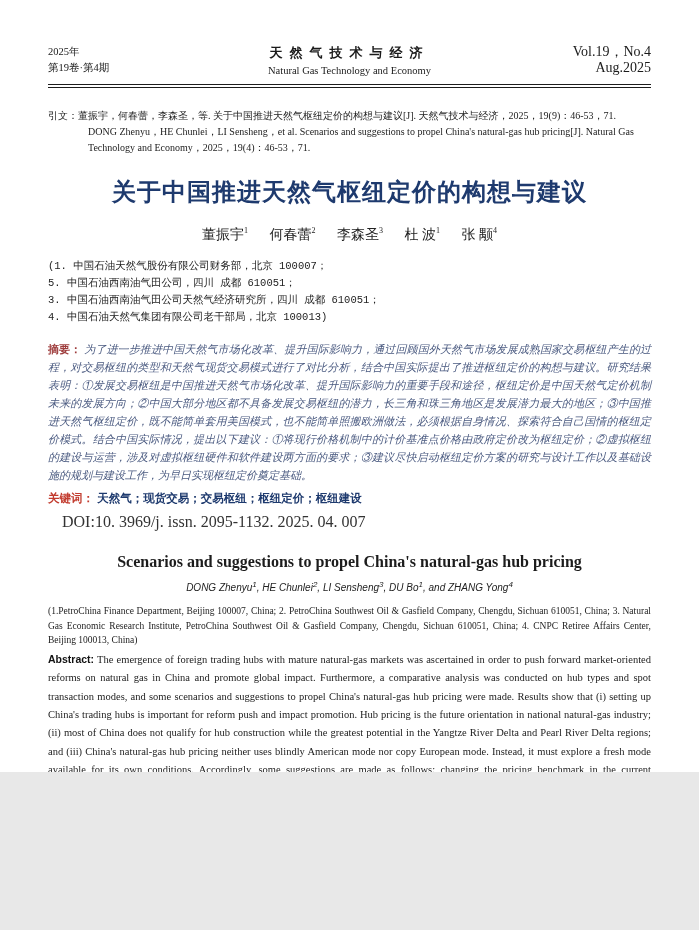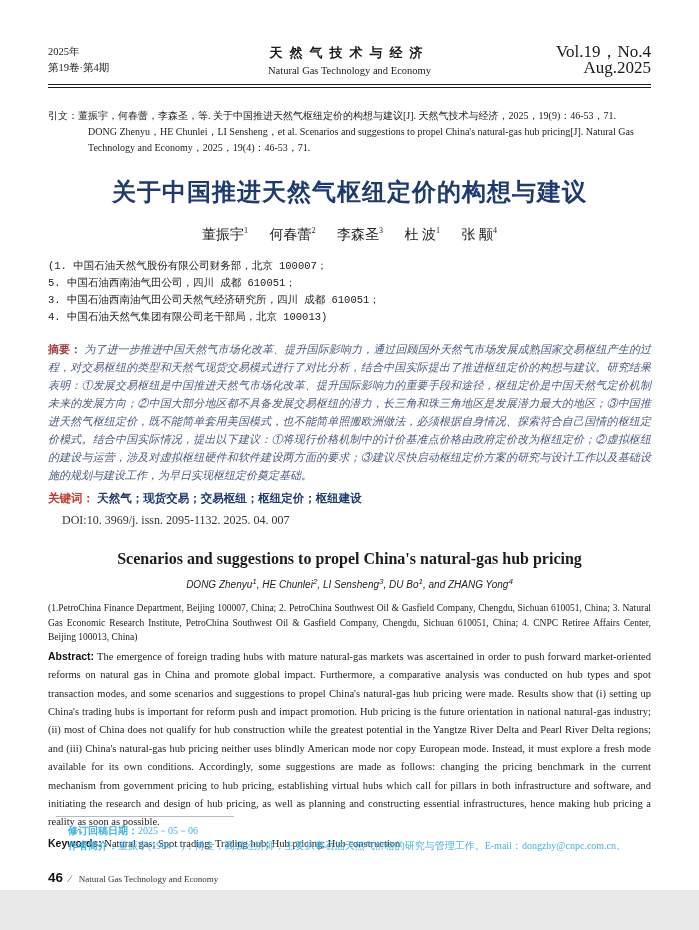--- a/index.html
+++ b/index.html
@@ -1,32 +1,32 @@
 <!DOCTYPE html>
 <html><head>
 <meta charset="utf-8">
 <style>
   * { margin:0; padding:0; box-sizing:border-box; }
   html,body { background:#e8e8e8; }
   .page {
     position:relative;
-    width:699px; height:890px;
+    width:699px; height:772px;
     margin:0 auto;
     background:#ffffff;
     font-family:"Liberation Serif", serif;
     color:#1a1a1a;
     overflow:hidden;
   }
   .inner { padding:44px 48px 0 48px; }
 
   
   .jheader { display:flex; justify-content:space-between; align-items:flex-start; }
   .jh-left  { width:120px; font-size:10.5px; line-height:16px; }
   .jh-center{ flex:1; text-align:center; }
-  .jh-right { width:120px; text-align:right; font-size:17px; line-height:16px; }
+  .jh-right { width:120px; text-align:right; font-size:14px; line-height:16px; }
   .jh-title-zh { font-size:13px; font-weight:bold; letter-spacing:7px; font-family:"Liberation Sans", sans-serif; }
   .jh-title-en { font-size:10.5px; margin-top:3px; }
   .double-rule { margin-top:8px; height:4px; border-top:1.6px solid #1c1c1c; border-bottom:1.6px solid #1c1c1c; }
 
   
   .citation { margin-top:20px; font-size:10px; line-height:16px; color:#222; }
   .citation .c2, .citation .c3 { padding-left:40px; }
 
   
   .zh-title {
@@ -52,21 +52,21 @@
   .abstract-zh .body { font-style:italic; color:#4a5a80; }
 
   .keywords-zh {
     margin-top:7px;
     font-family:"Liberation Sans", sans-serif;
     font-size:11.5px; font-weight:bold;
   }
   .keywords-zh .label { color:#c23b2e; }
   .keywords-zh .body  { color:#1e3a6e; }
 
-  .doi { margin-top:7px; padding-left:14px; font-size:12px; color:#333; }
+  .doi { margin-top:7px; padding-left:14px; font-size:16px; color:#333; }
 
   
   .en-title { margin-top:22px; text-align:center; font-size:16px; color:#1c1c1c; }
   .authors-en { margin-top:9px; text-align:center; font-family:"Liberation Sans", sans-serif; font-size:10px; color:#222;font-style:italic; }
   .affil-en { margin-top:11px; text-align:justify; font-size:9.5px; line-height:14.5px; color:#222; }
 
   .abstract-en { margin-top:2px; text-align:justify; font-size:10.5px; line-height:18.4px; color:#1c1c1c; }
   .abstract-en .label, .keywords-en .label {
     font-family:"Liberation Sans", sans-serif; font-weight:bold; font-size:10.5px; color:#111;
   }

